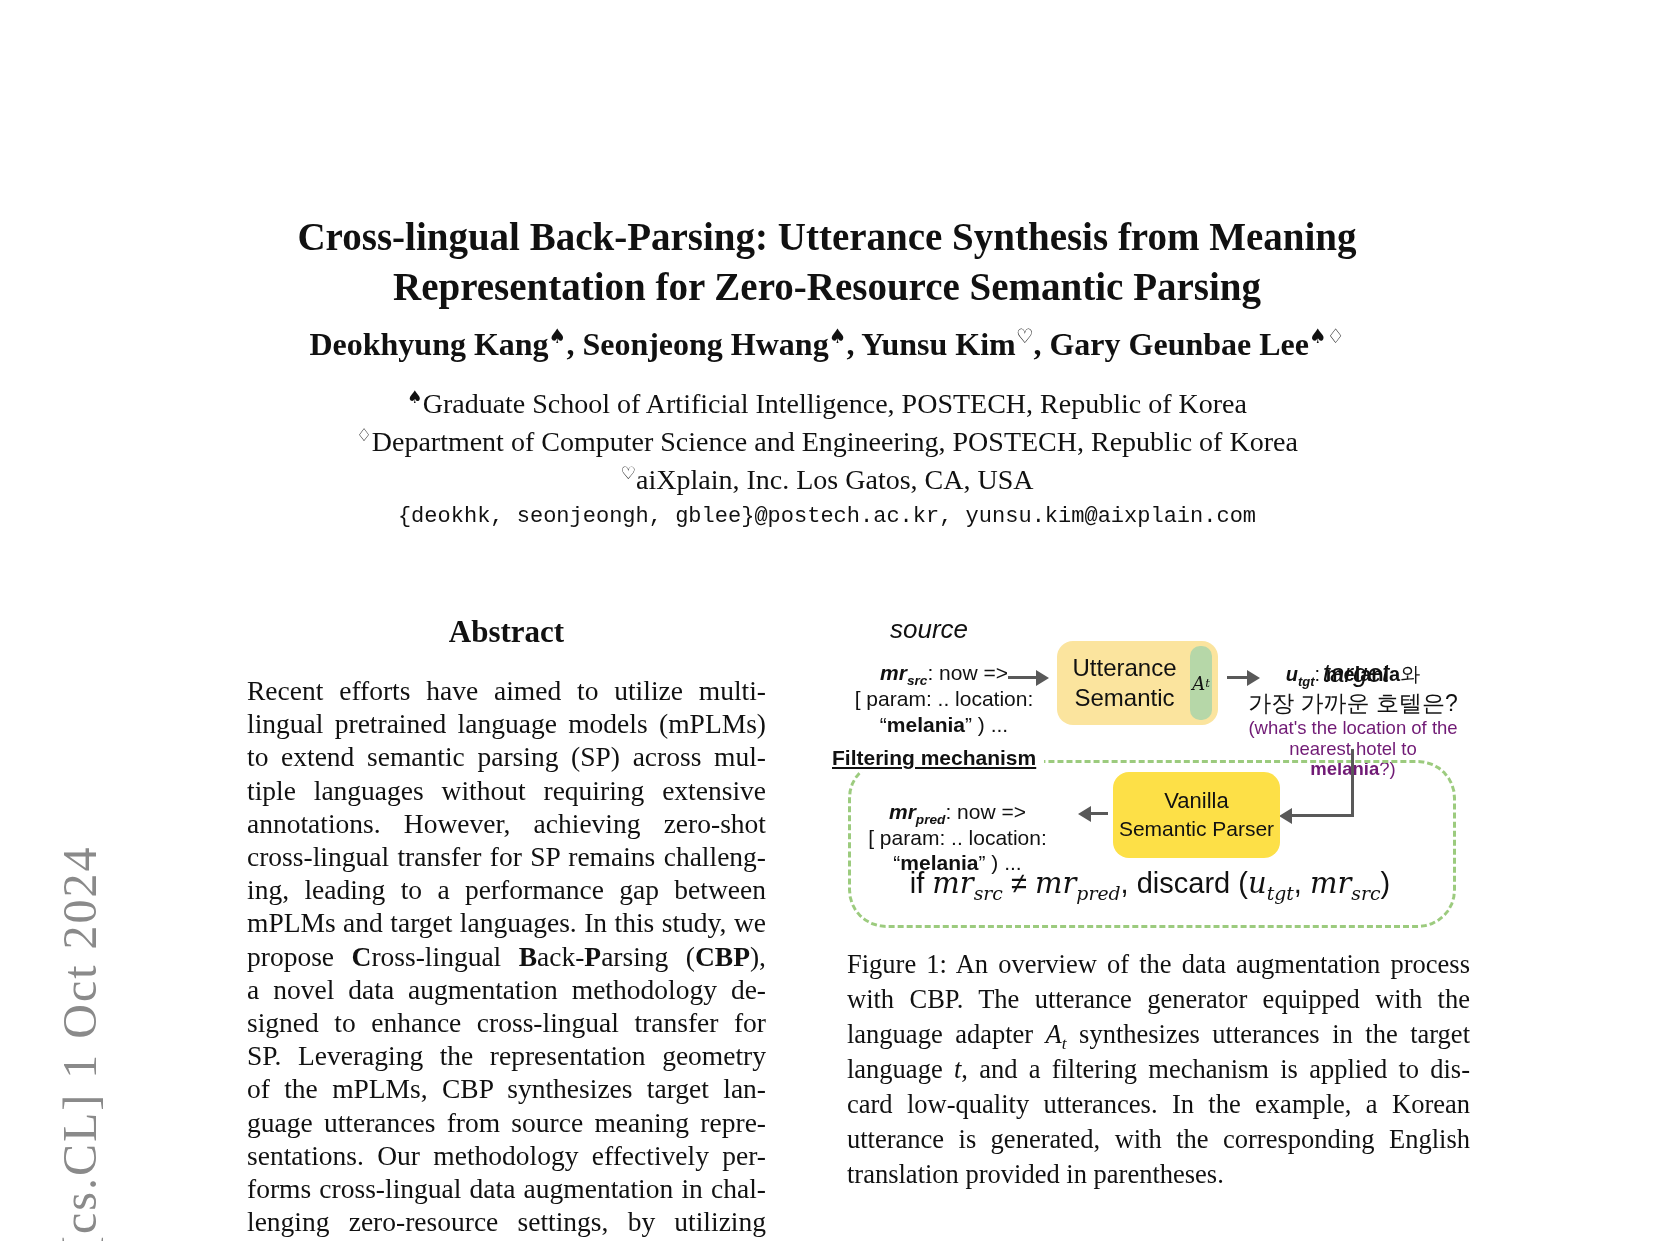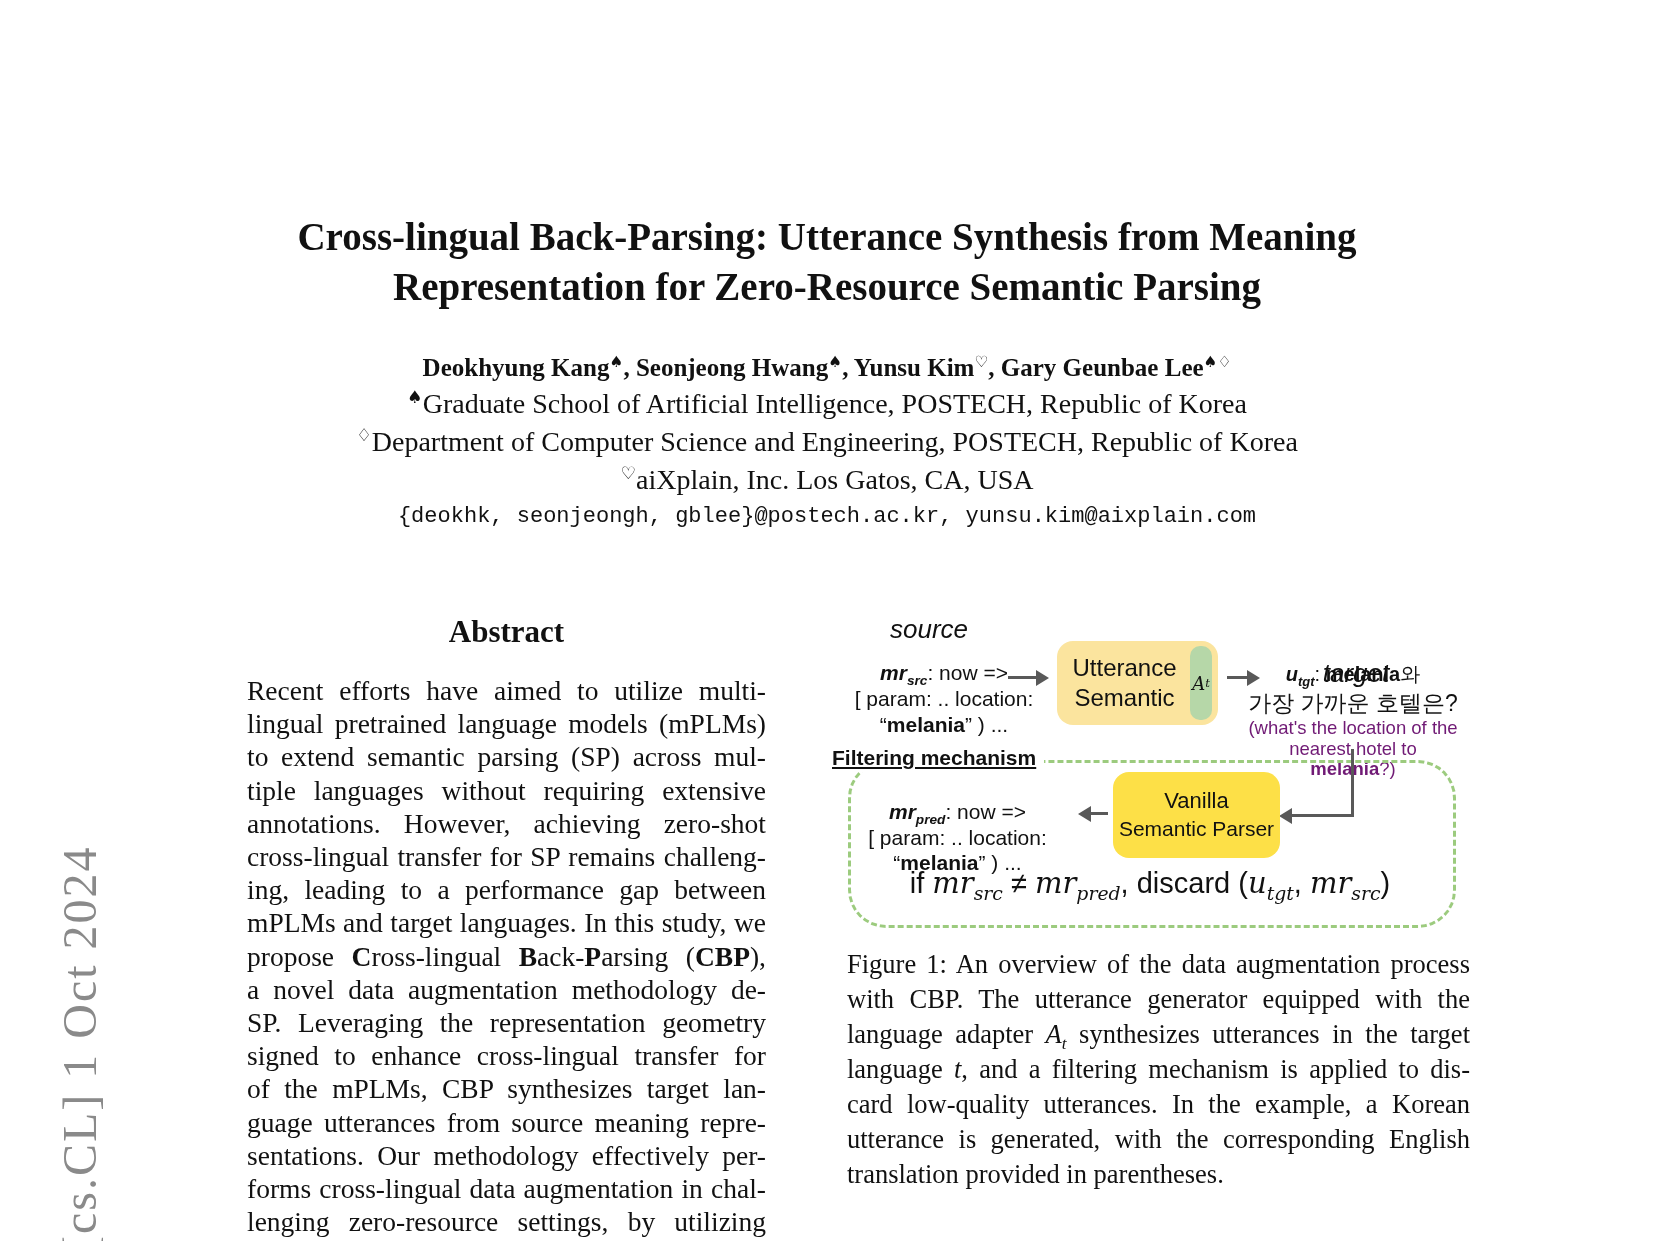--- a/index.html
+++ b/index.html
@@ -5,22 +5,22 @@
   html,body{margin:0;padding:0;background:#ffffff;}
   .page{position:relative;width:1654px;height:1241px;background:#ffffff;overflow:hidden;
         font-family:"Liberation Serif","DejaVu Serif",serif;color:#111;}
   
   .stamp{position:absolute;left:52px;top:1292px;width:620px;
          transform:rotate(-90deg);transform-origin:0 0;
          font-size:48px;color:#8a8a8a;letter-spacing:2px;white-space:nowrap;}
   
   .title{position:absolute;left:0;width:1654px;top:212px;text-align:center;
          font-weight:bold;font-size:39px;line-height:50px;}
-  .authors{position:absolute;left:0;width:1654px;top:348px;text-align:center;
-           font-weight:bold;font-size:25px;line-height:40px;}
+  .authors{position:absolute;left:0;width:1654px;top:324px;text-align:center;
+           font-weight:bold;font-size:32px;line-height:40px;}
   .affil{position:absolute;left:0;width:1654px;text-align:center;font-size:28px;line-height:36px;}
   .affil1{top:386px;} .affil2{top:424px;} .affil3{top:462px;}
   .email{position:absolute;left:0;width:1654px;top:504px;text-align:center;
          font-family:"Liberation Mono","DejaVu Sans Mono",monospace;font-size:22px;}
   sup{font-family:"DejaVu Sans","Liberation Sans",sans-serif;font-size:0.62em;line-height:0;}
   sub{font-size:0.65em;line-height:0;}
   
   .abs-heading{position:absolute;left:247px;width:519px;top:614px;text-align:center;
                font-weight:bold;font-size:31px;}
   .abs-body{position:absolute;left:247px;top:674px;width:519px;
@@ -95,22 +95,22 @@
     <div class="abs-line">Recent efforts have aimed to utilize multi-</div>
     <div class="abs-line">lingual pretrained language models (mPLMs)</div>
     <div class="abs-line">to extend semantic parsing (SP) across mul-</div>
     <div class="abs-line">tiple languages without requiring extensive</div>
     <div class="abs-line">annotations. However, achieving zero-shot</div>
     <div class="abs-line">cross-lingual transfer for SP remains challeng-</div>
     <div class="abs-line">ing, leading to a performance gap between</div>
     <div class="abs-line">mPLMs and target languages. In this study, we</div>
     <div class="abs-line">propose <b>C</b>ross-lingual <b>B</b>ack-<b>P</b>arsing (<b>CBP</b>),</div>
     <div class="abs-line">a novel data augmentation methodology de-</div>
+    <div class="abs-line">signed to enhance cross-lingual transfer for</div>
     <div class="abs-line">SP. Leveraging the representation geometry</div>
-    <div class="abs-line">signed to enhance cross-lingual transfer for</div>
     <div class="abs-line">of the mPLMs, CBP synthesizes target lan-</div>
     <div class="abs-line">guage utterances from source meaning repre-</div>
     <div class="abs-line">sentations. Our methodology effectively per-</div>
     <div class="abs-line">forms cross-lingual data augmentation in chal-</div>
     <div class="abs-line">lenging zero-resource settings, by utilizing only</div>
   </div>
 
   <div class="fig-label src-label">source</div>
   <div class="fig-label tgt-label">target</div>
 

